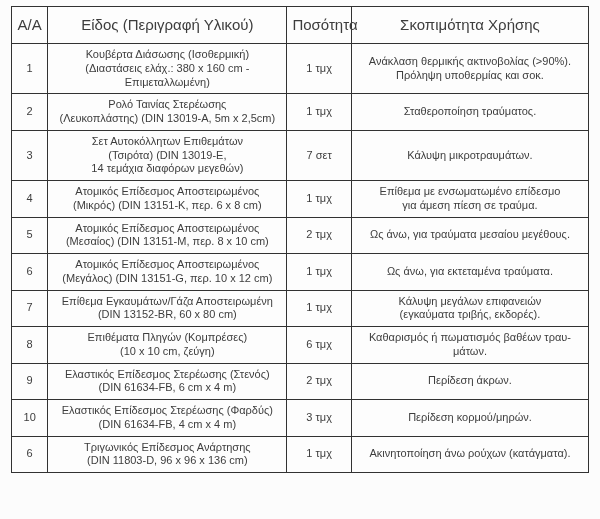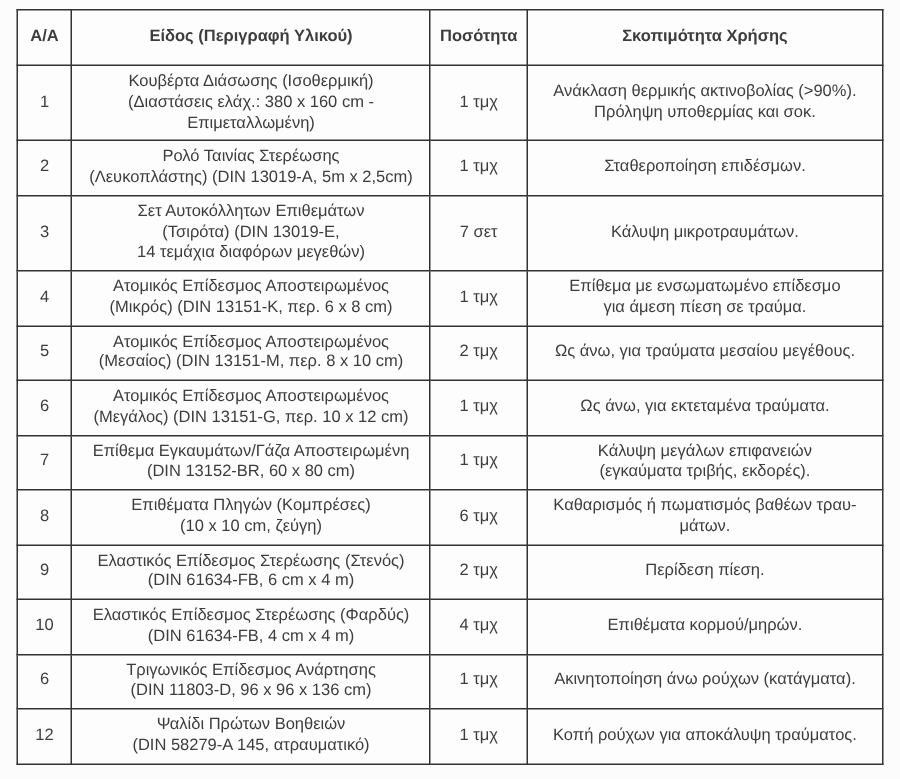--- a/index.html
+++ b/index.html
@@ -26,22 +26,22 @@
   table.contents-table td {
     border: 1.5px solid #323232;
     background: #fdfdfd;
     text-align: center;
     vertical-align: middle;
     padding: 4px 5px;
     font-size: 11px;
     line-height: 1.25;
   }
   table.contents-table th {
-    font-weight: bold;
-    font-size: 11px;
+    font-weight: normal;
+    font-size: 15px;
     height: 28px;
   }
   .col-no   { width: 36px;  }
   .col-item { width: 237px; }
   .col-qty  { width: 64px;  }
   .col-purp { width: 235px; }
   td.c-item, td.c-purpose {
     white-space: pre-line;
   }
   td.c-no, td.c-qty {
@@ -75,21 +75,21 @@
 Επιμεταλλωμένη)</td>
           <td class="c-qty">1 τμχ</td>
           <td class="c-purpose">Ανάκλαση θερμικής ακτινοβολίας (&gt;90%).
 Πρόληψη υποθερμίας και σοκ.</td>
         </tr>
         <tr>
           <td class="c-no">2</td>
           <td class="c-item">Ρολό Ταινίας Στερέωσης
 (Λευκοπλάστης) (DIN 13019-A, 5m x 2,5cm)</td>
           <td class="c-qty">1 τμχ</td>
-          <td class="c-purpose">Σταθεροποίηση επιδέσμων.</td>
+          <td class="c-purpose">Σταθεροποίηση τραύματος.</td>
         </tr>
         <tr>
           <td class="c-no">3</td>
           <td class="c-item">Σετ Αυτοκόλλητων Επιθεμάτων
 (Τσιρότα) (DIN 13019-E,
 14 τεμάχια διαφόρων μεγεθών)</td>
           <td class="c-qty">7 σετ</td>
           <td class="c-purpose">Κάλυψη μικροτραυμάτων.</td>
         </tr>
         <tr>
@@ -128,38 +128,31 @@
 (10 x 10 cm, ζεύγη)</td>
           <td class="c-qty">6 τμχ</td>
           <td class="c-purpose">Καθαρισμός ή πωματισμός βαθέων τραυ-
 μάτων.</td>
         </tr>
         <tr>
           <td class="c-no">9</td>
           <td class="c-item">Ελαστικός Επίδεσμος Στερέωσης (Στενός)
 (DIN 61634-FB, 6 cm x 4 m)</td>
           <td class="c-qty">2 τμχ</td>
-          <td class="c-purpose">Περίδεση πίεση.</td>
+          <td class="c-purpose">Περίδεση άκρων.</td>
         </tr>
         <tr>
           <td class="c-no">10</td>
           <td class="c-item">Ελαστικός Επίδεσμος Στερέωσης (Φαρδύς)
 (DIN 61634-FB, 4 cm x 4 m)</td>
-          <td class="c-qty">4 τμχ</td>
-          <td class="c-purpose">Επιθέματα κορμού/μηρών.</td>
+          <td class="c-qty">3 τμχ</td>
+          <td class="c-purpose">Περίδεση κορμού/μηρών.</td>
         </tr>
         <tr>
           <td class="c-no">6</td>
           <td class="c-item">Τριγωνικός Επίδεσμος Ανάρτησης
 (DIN 11803-D, 96 x 96 x 136 cm)</td>
           <td class="c-qty">1 τμχ</td>
           <td class="c-purpose">Ακινητοποίηση άνω ρούχων (κατάγματα).</td>
         </tr>
-        <tr>
-          <td class="c-no">12</td>
-          <td class="c-item">Ψαλίδι Πρώτων Βοηθειών
-(DIN 58279-A 145, ατραυματικό)</td>
-          <td class="c-qty">1 τμχ</td>
-          <td class="c-purpose">Κοπή ρούχων για αποκάλυψη τραύματος.</td>
-        </tr>
       </tbody>
   </table>
 </div>
 
 </body></html>

